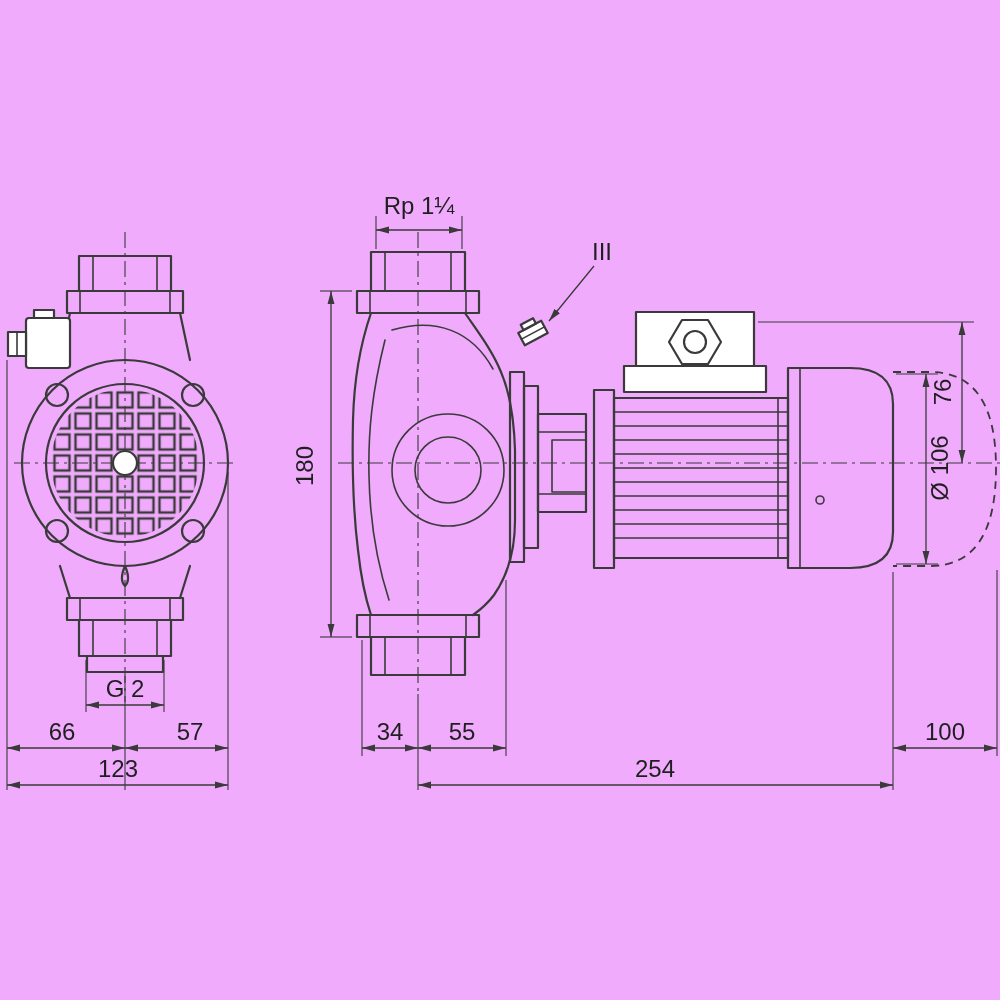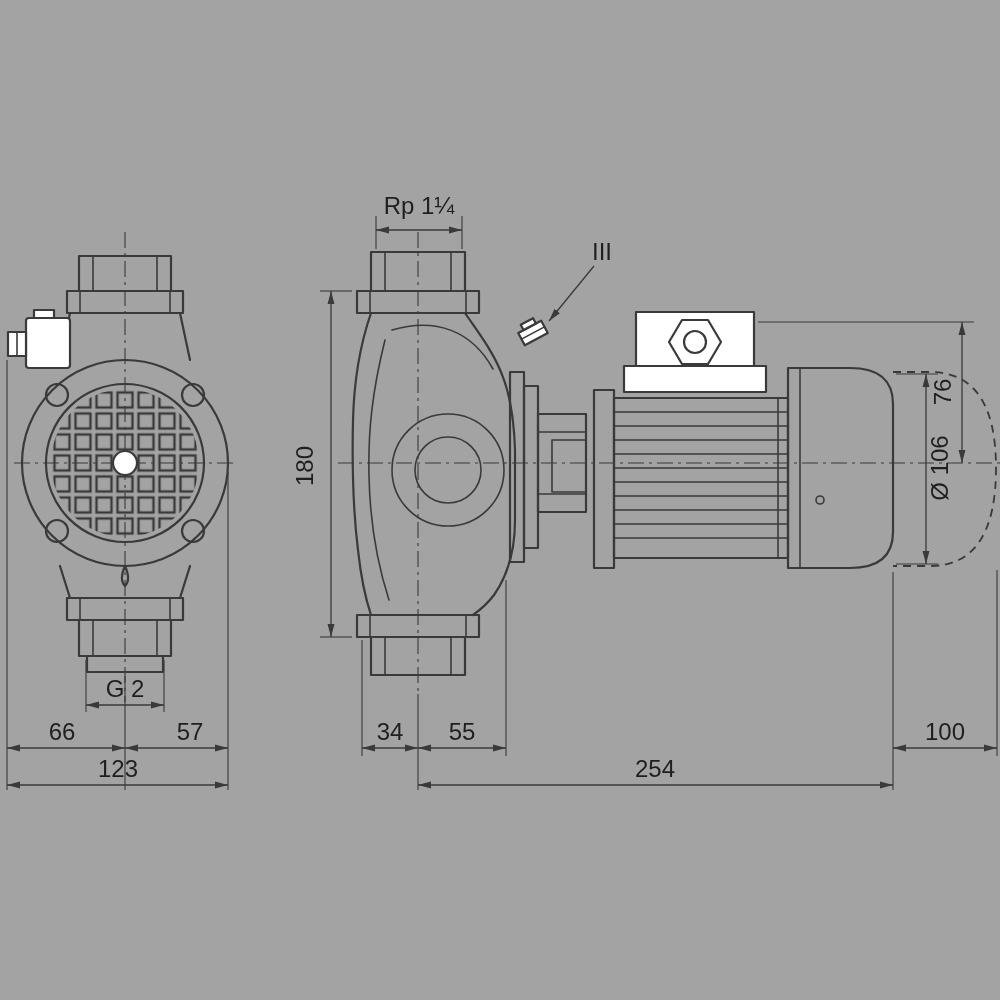--- a/index.html
+++ b/index.html
@@ -1,16 +1,16 @@
 <!DOCTYPE html>
 <html><head>
 <meta charset="utf-8">
 <style>
   html,body{margin:0;padding:0;background:#ffffff;}
-  .stage{position:relative;width:1000px;height:1000px;background:#a3a3a3;overflow:hidden;}
+  .stage{position:relative;width:1000px;height:1000px;background:#f0abfc;overflow:hidden;}
   svg{position:absolute;left:0;top:0;}
   
   .ol{fill:none;stroke:#3a3a3a;stroke-width:2.2;stroke-linejoin:round;stroke-linecap:round;}
   .olf{fill:#ffffff;stroke:#3a3a3a;stroke-width:2.2;stroke-linejoin:round;}
   .mid{fill:none;stroke:#3a3a3a;stroke-width:1.6;stroke-linejoin:round;stroke-linecap:round;}
   
   .dim{fill:none;stroke:#3a3a3a;stroke-width:1.3;}
   .ext{fill:none;stroke:#3a3a3a;stroke-width:1.1;}
   
   .cl{fill:none;stroke:#3a3a3a;stroke-width:1.1;stroke-dasharray:16 5 3 5;}

